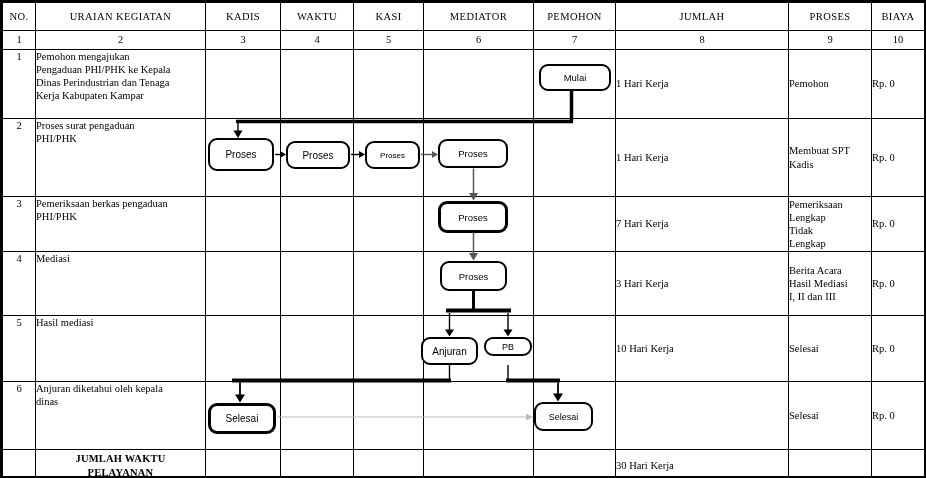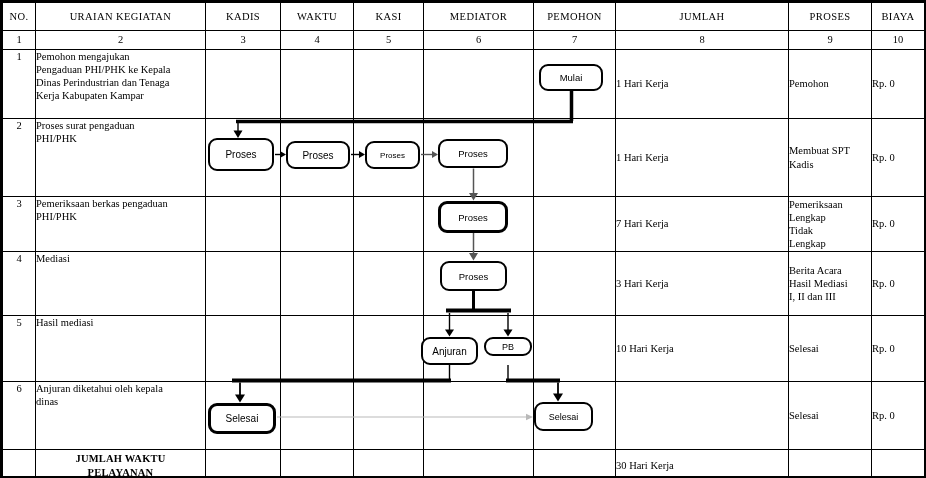--- a/index.html
+++ b/index.html
@@ -210,21 +210,21 @@
         <path d="M506,380.5 H560" stroke="#000" stroke-width="4" fill="none"></path>
         <path d="M558,382.5 V395" stroke="#000" stroke-width="1.8" fill="none"></path>
         <polygon points="558,401.5 553,393.5 563,393.5" fill="#000"></polygon>
       </g>
       <g>
         <path d="M277,417 H526" stroke="#b9b9b9" stroke-width="1.2" fill="none"></path>
         <polygon points="533,417 526,413.8 526,420.2" fill="#b9b9b9"></polygon>
       </g>
     </svg>
 
-    <div class="fnode" style="left:539px;top:64px;width:64px;height:27px;">Mulai</div>
+    <div class="fnode" style="left:539px;top:64px;width:72px;height:27px;">Mulai</div>
     <div class="fnode" style="left:208px;top:138px;width:66px;height:33px;font-size:10px;">Proses</div>
     <div class="fnode" style="left:286px;top:141px;width:64px;height:28px;font-size:10px;">Proses</div>
     <div class="fnode" style="left:365px;top:141px;width:55px;height:28px;font-size:8px;">Proses</div>
     <div class="fnode" style="left:438px;top:139px;width:70px;height:29px;">Proses</div>
     <div class="fnode thick" style="left:438px;top:201px;width:70px;height:32px;">Proses</div>
     <div class="fnode" style="left:440px;top:261px;width:67px;height:30px;">Proses</div>
     <div class="fnode" style="left:421px;top:337px;width:57px;height:28px;font-size:10px;">Anjuran</div>
     <div class="fnode" style="left:484px;top:337px;width:48px;height:19px;font-size:9px;">PB</div>
     <div class="fnode thick" style="left:208px;top:403px;width:68px;height:31px;font-size:10px;">Selesai</div>
     <div class="fnode" style="left:534px;top:402px;width:59px;height:29px;font-size:9px;">Selesai</div>

